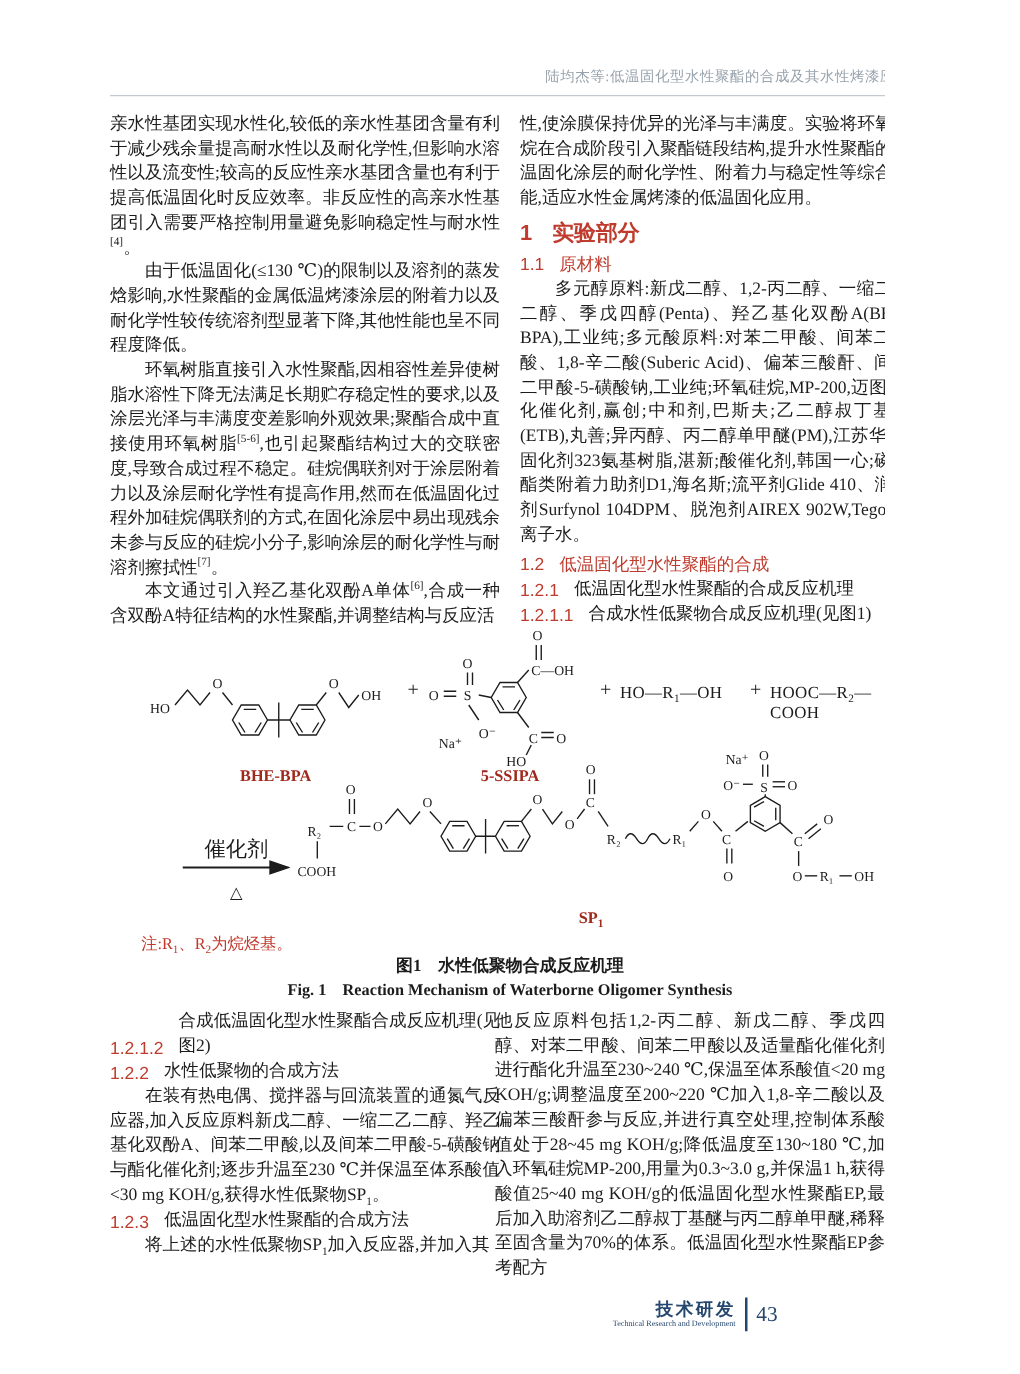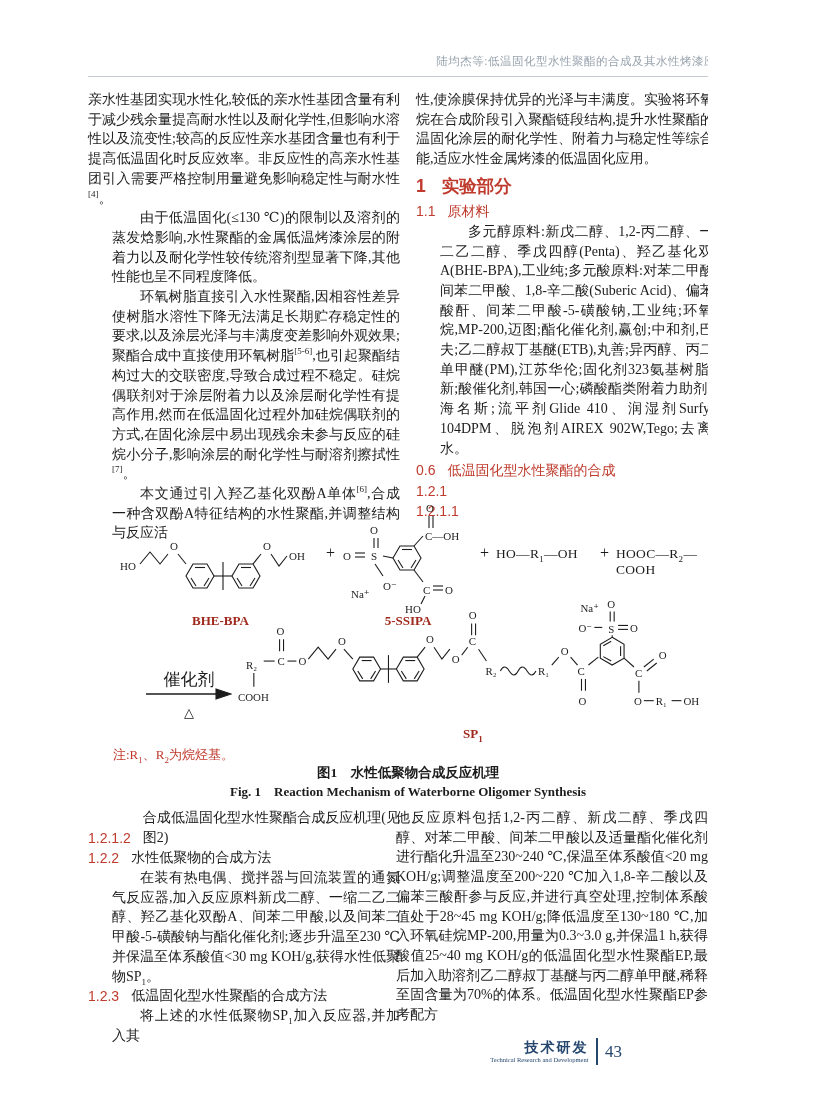--- a/index.html
+++ b/index.html
@@ -9,21 +9,21 @@
   .running-head{position:absolute;left:88px;top:54px;width:640px;text-align:right;
         font-size:11.5px;color:var(--gray,#98a3ad);letter-spacing:.5px;}
   .head-rule{position:absolute;left:88px;top:76px;width:640px;height:1px;background:#c4cad0;}
   
   .col{position:absolute;width:312px;font-size:14px;line-height:19.7px;text-align:justify;}
   .col-l1{left:88px;top:90px;}
   .col-r1{left:416px;top:90px;}
   .col-l2{left:88px;top:808px;}
   .col-r2{left:396px;top:808px;}
   p.para{margin:0;}
-  p.indent{text-indent:2em;margin-left:24px;}
+  p.indent{text-indent:2em;}
   .sup{vertical-align:super;font-size:9px;line-height:0;}
   .sub{vertical-align:sub;font-size:9px;line-height:0;}
   
   .h1{display:flex;align-items:baseline;color:var(--red,#bf3b2d);
       font-family:"Liberation Sans","DejaVu Sans",sans-serif;font-weight:bold;
       font-size:17.5px;line-height:22px;margin:6px 0 4px;}
   .h1 .hnum{margin-right:16px;}
   .h2{display:flex;align-items:baseline;color:var(--red,#bf3b2d);
       font-family:"Liberation Sans","DejaVu Sans",sans-serif;font-weight:normal;
       font-size:14px;line-height:20px;margin:2px 0 1px;}
@@ -81,28 +81,30 @@
     <div class="h1">
       <span class="hnum">1</span>
       <span class="htitle">实验部分</span>
     </div>
     <div class="h2">
       <span class="hnum">1.1</span>
       <span class="htitle">原材料</span>
     </div>
     <p class="para indent">多元醇原料:新戊二醇、1,2-丙二醇、一缩二乙二醇、季戊四醇(Penta)、羟乙基化双酚A(BHE-BPA),工业纯;多元酸原料:对苯二甲酸、间苯二甲酸、1,8-辛二酸(Suberic Acid)、偏苯三酸酐、间苯二甲酸-5-磺酸钠,工业纯;环氧硅烷,MP-200,迈图;酯化催化剂,赢创;中和剂,巴斯夫;乙二醇叔丁基醚(ETB),丸善;异丙醇、丙二醇单甲醚(PM),江苏华伦;固化剂323氨基树脂,湛新;酸催化剂,韩国一心;磷酸酯类附着力助剂D1,海名斯;流平剂Glide 410、润湿剂Surfynol 104DPM、脱泡剂AIREX 902W,Tego;去离子水。</p>
     <div class="h2">
-      <span class="hnum">0.6</span>
+      <span class="hnum">1.2</span>
       <span class="htitle">低温固化型水性聚酯的合成</span>
     </div>
     <div class="h3">
       <span class="hnum">1.2.1</span>
+      <span class="htitle">低温固化型水性聚酯的合成反应机理</span>
     </div>
     <div class="h3">
       <span class="hnum">1.2.1.1</span>
+      <span class="htitle">合成水性低聚物合成反应机理(见图1)</span>
     </div>
   </div>
 
   <div class="figure">
 
     <svg width="0" height="0" style="position:absolute">
       <defs>
         <g id="benzLR">
           <polygon points="14,0 7,-12 -7,-12 -14,0 -7,12 7,12"></polygon>
           <line x1="-5" y1="-8.5" x2="5" y2="-8.5"></line>

